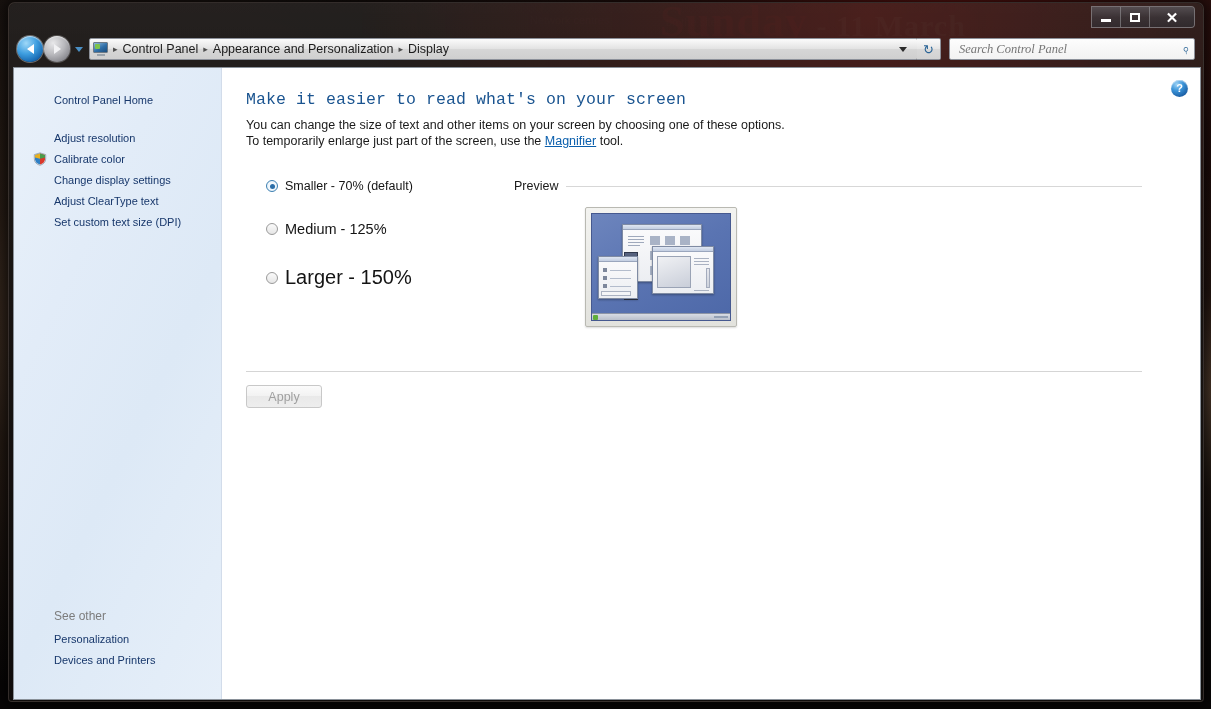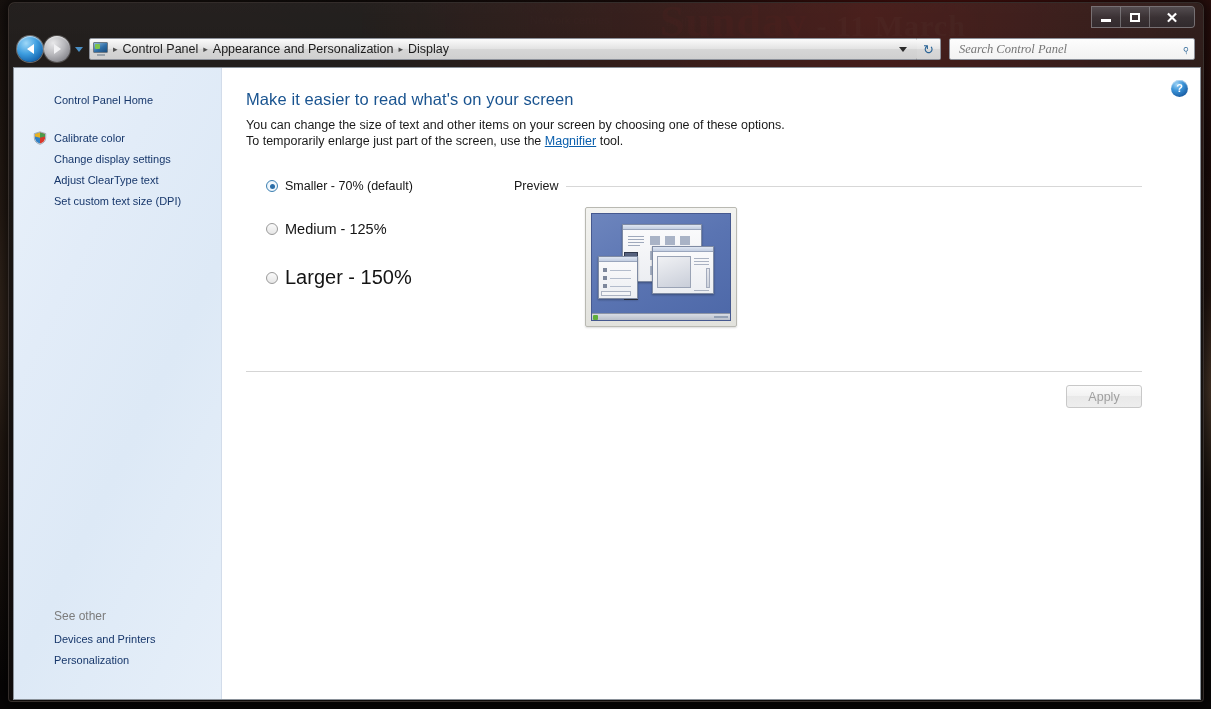--- a/index.html
+++ b/index.html
@@ -306,20 +306,21 @@
     display: flex; align-items: center; justify-content: center;
     line-height: 1;
     cursor: default;
   }
   #page-title {
     font-size: 16.5px;
     color: #1a5490;
     font-weight: normal;
     margin: 0 0 8px 0;
     letter-spacing: 0.1px;
+    font-family: Liberation Mono, monospace;
   }
   #page-desc {
     font-size: 12.5px;
     color: #1a1a1a;
     line-height: 16px;
     max-width: 548px;
     margin: 0;
   }
   #magnifier-link {
     color: #0a5fad;
@@ -467,21 +468,21 @@
   #pv-taskbar .tray {
     position: absolute; right: 2px; top: 2px;
     width: 14px; height: 2px; background: #93a0b4;
   }
 
   #bottom-rule {
     margin: 44px 58px 0 0;
     height: 1px; background: #d5d5d5;
   }
   #apply-row {
-    display: flex; justify-content: flex-end;
+    display: flex; justify-content: flex-start;
     margin: 13px 58px 0 0;
   }
   #apply-button {
     width: 76px; height: 23px;
     background: linear-gradient(180deg, #fbfbfb 0%, #f2f2f2 48%, #e9e9e9 50%, #eeeeee 100%);
     border: 1px solid #c8c8c8;
     border-radius: 3px;
     color: #a0a0a0;
     font-size: 12.5px;
     font-family: "Liberation Sans", sans-serif;
@@ -553,41 +554,42 @@
       <span id="search-icon">⌕</span>
     </div>
   </div>
 
   <div id="winbody">
 
     <div id="sidebar">
       <div class="side-link">Control Panel Home</div>
 
       <div id="side-group">
+        <div class="side-link">Adjust resolution</div>
 
         <div class="side-link">
           <svg id="shield-icon" viewBox="0 0 16 16">
             <path d="M8 1 L14.5 3 V8 C14.5 11.6 11.6 14.2 8 15.2 C4.4 14.2 1.5 11.6 1.5 8 V3 Z" fill="#f2f4f6" stroke="#7d8a96" stroke-width="0.8"></path>
             <path d="M8 1.8 L8 14.4 C5 13.5 2.3 11.2 2.3 8.2 V3.5 Z" fill="#2f7fc4"></path>
             <path d="M8 1.8 L13.7 3.5 V8.2 C13.7 11.2 11 13.5 8 14.4 Z" fill="#d9372b"></path>
             <path d="M8 1.8 L2.3 3.5 V6.2 L8 7.6 Z" fill="#e8b020"></path>
             <path d="M8 7.6 L13.7 6.2 V3.5 L8 1.8 Z" fill="#4a9b4a"></path>
           </svg>
           <span>Calibrate color</span>
         </div>
 
         <div class="side-link">Change display settings</div>
         <div class="side-link">Adjust ClearType text</div>
         <div class="side-link">Set custom text size (DPI)</div>
       </div>
 
       <div id="see-also-block">
         <div id="see-also-label">See other</div>
+        <div class="side-link">Personalization</div>
         <div class="side-link">Devices and Printers</div>
-        <div class="side-link">Personalization</div>
       </div>
     </div>
 
     <div id="content">
       <div id="help-btn">?</div>
 
       <h1 id="page-title">Make it easier to read what's on your screen</h1>
 
       <p id="page-desc"><span>You can change the size of text and other items on your screen by choosing one of these options. To temporarily enlarge just part of the screen, use the </span><a id="magnifier-link">Magnifier</a><span> tool.</span></p>
 

